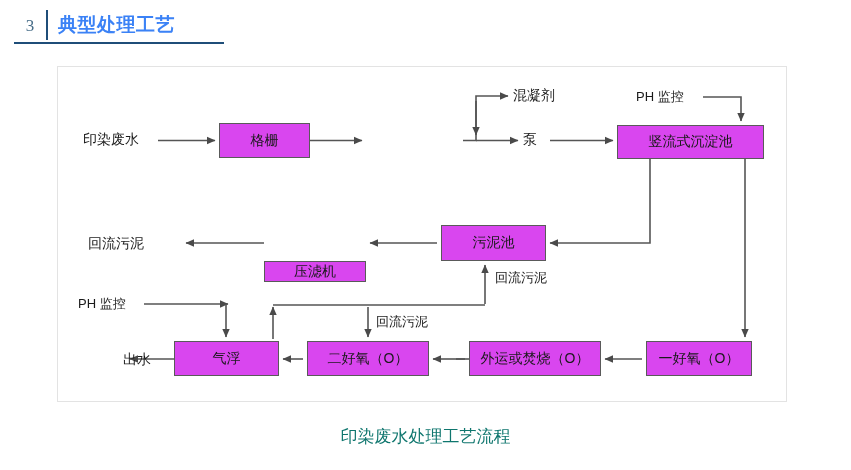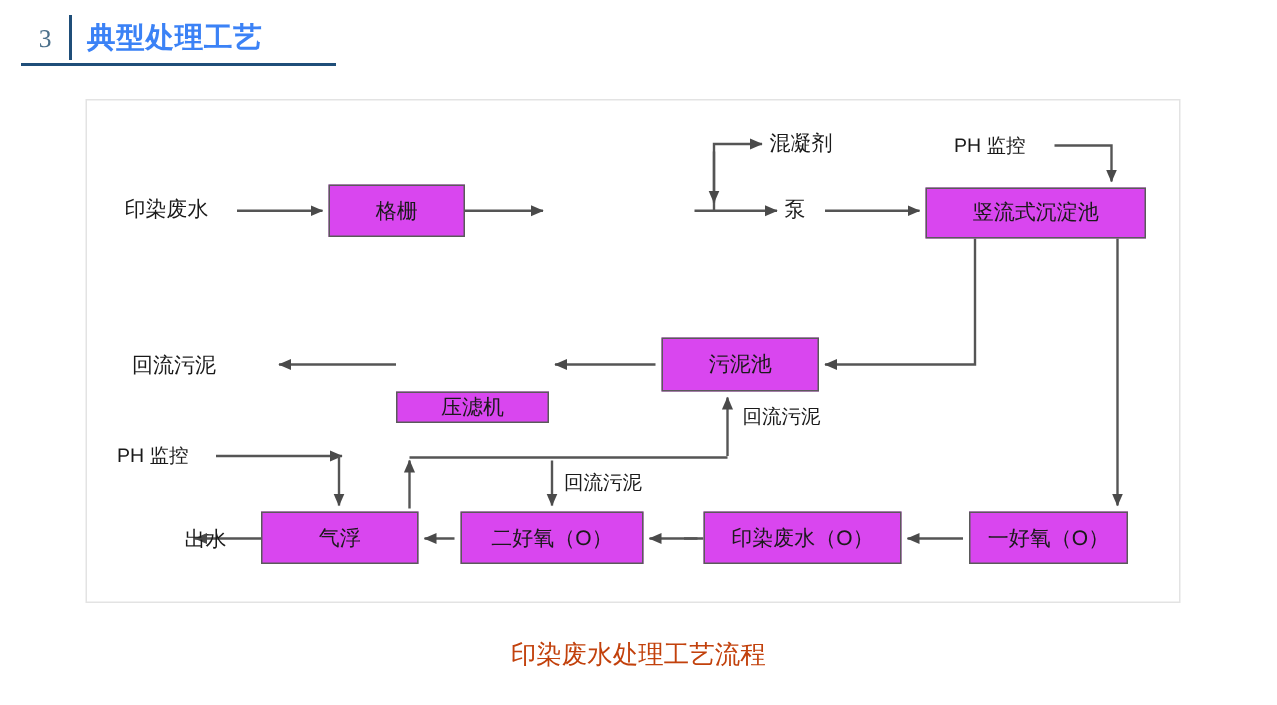--- a/index.html
+++ b/index.html
@@ -94,21 +94,21 @@
   }
 
   
   #diagram-caption {
     position: absolute;
     left: 0;
     top: 425px;
     width: 851px;
     text-align: center;
     font-size: 17px;
-    color: #c2410c;
+    color: #0f766e;
     font-family: "Liberation Sans", "DejaVu Sans", sans-serif;
   }
 </style>
 </head>
 <body>
 
 <div id="section-header">
   <div id="section-number">3</div>
   <div id="section-divider"></div>
   <div id="section-title">典型处理工艺</div>
@@ -173,21 +173,21 @@
       <path d="M411,292 L398,292"></path>
     </g>
   </svg>
 
   <div class="node" style="left:161px; top:56px; width:91px;  height:35px;">格栅</div>
   <div class="node" style="left:559px; top:58px; width:147px; height:34px;">竖流式沉淀池</div>
   <div class="node" style="left:206px; top:158px; width:102px; height:21px;margin-top:36px;">压滤机</div>
   <div class="node" style="left:383px; top:158px; width:105px; height:36px;">污泥池</div>
   <div class="node" style="left:116px; top:274px; width:105px; height:35px;">气浮</div>
   <div class="node" style="left:249px; top:274px; width:122px; height:35px;">二好氧（O）</div>
-  <div class="node" style="left:411px; top:274px; width:132px; height:35px;">印染废水（O）</div>
+  <div class="node" style="left:411px; top:274px; width:132px; height:35px;">外运或焚烧（O）</div>
   <div class="node" style="left:588px; top:274px; width:106px; height:35px;">一好氧（O）</div>
 
   <div class="freetext" style="left:25px; top:62px; width:72px; height:22px;">印染废水</div>
   <div class="freetext" style="left:455px; top:19px; width:56px; height:20px;">混凝剂</div>
   <div class="freetext" style="left:465px; top:62px; width:24px; height:22px;">泵</div>
   <div class="freetext small" style="left:578px; top:20px; width:66px; height:20px;">PH 监控</div>
   <div class="freetext" style="left:30px; top:166px; width:92px; height:22px;">回流污泥</div>
   <div class="freetext small" style="left:437px; top:201px; width:74px; height:20px;">回流污泥</div>
   <div class="freetext small" style="left:20px; top:227px; width:66px; height:20px;">PH 监控</div>
   <div class="freetext small" style="left:318px; top:245px; width:74px; height:20px;">回流污泥</div>

